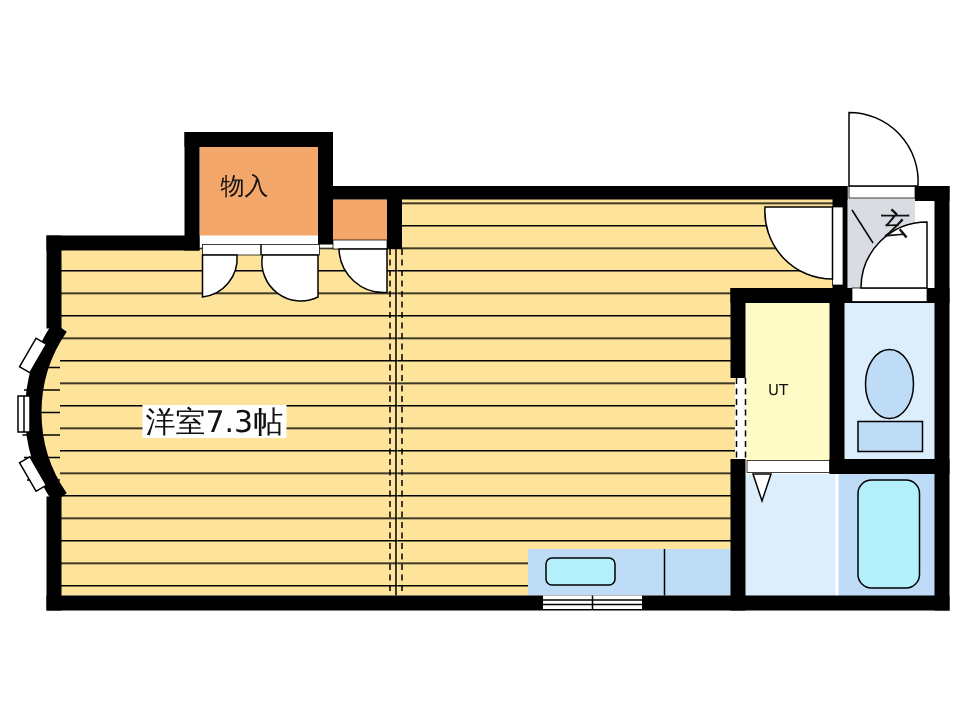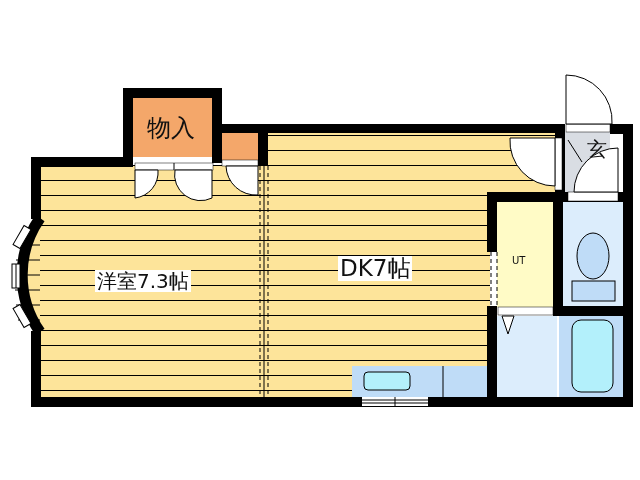--- a/index.html
+++ b/index.html
@@ -132,17 +132,16 @@
     <g>
       <ellipse cx="593" cy="256" rx="16" ry="23" fill="#bfdcf7" stroke="#000" stroke-width="1"></ellipse>
       <rect x="572" y="281" width="43" height="20" fill="#bfdcf7" stroke="#000" stroke-width="1"></rect>
     </g>
 
     <rect x="572" y="320" width="41" height="72" rx="9" fill="#b3f0fb" stroke="#000" stroke-width="1"></rect>
   </svg>
 
   
   <div class="label" style="left:95px;top:270px;font-size:20px;">洋室7.3帖</div>
-  <div class="label" style="left:338px;top:256px;font-size:23px;">DK7帖</div>
-  <div class="room-label-plain" style="left:147px;top:116px;font-size:24px;">物入</div>
+  <div class="room-label-plain" style="left:147px;top:116px;font-size:16px;">物入</div>
   <div class="room-label-plain" style="left:587px;top:139px;font-size:20px;">玄</div>
   <div class="room-label-plain" style="left:512px;top:256px;font-size:10px;">UT</div>
 </div>
 
 </body></html>

